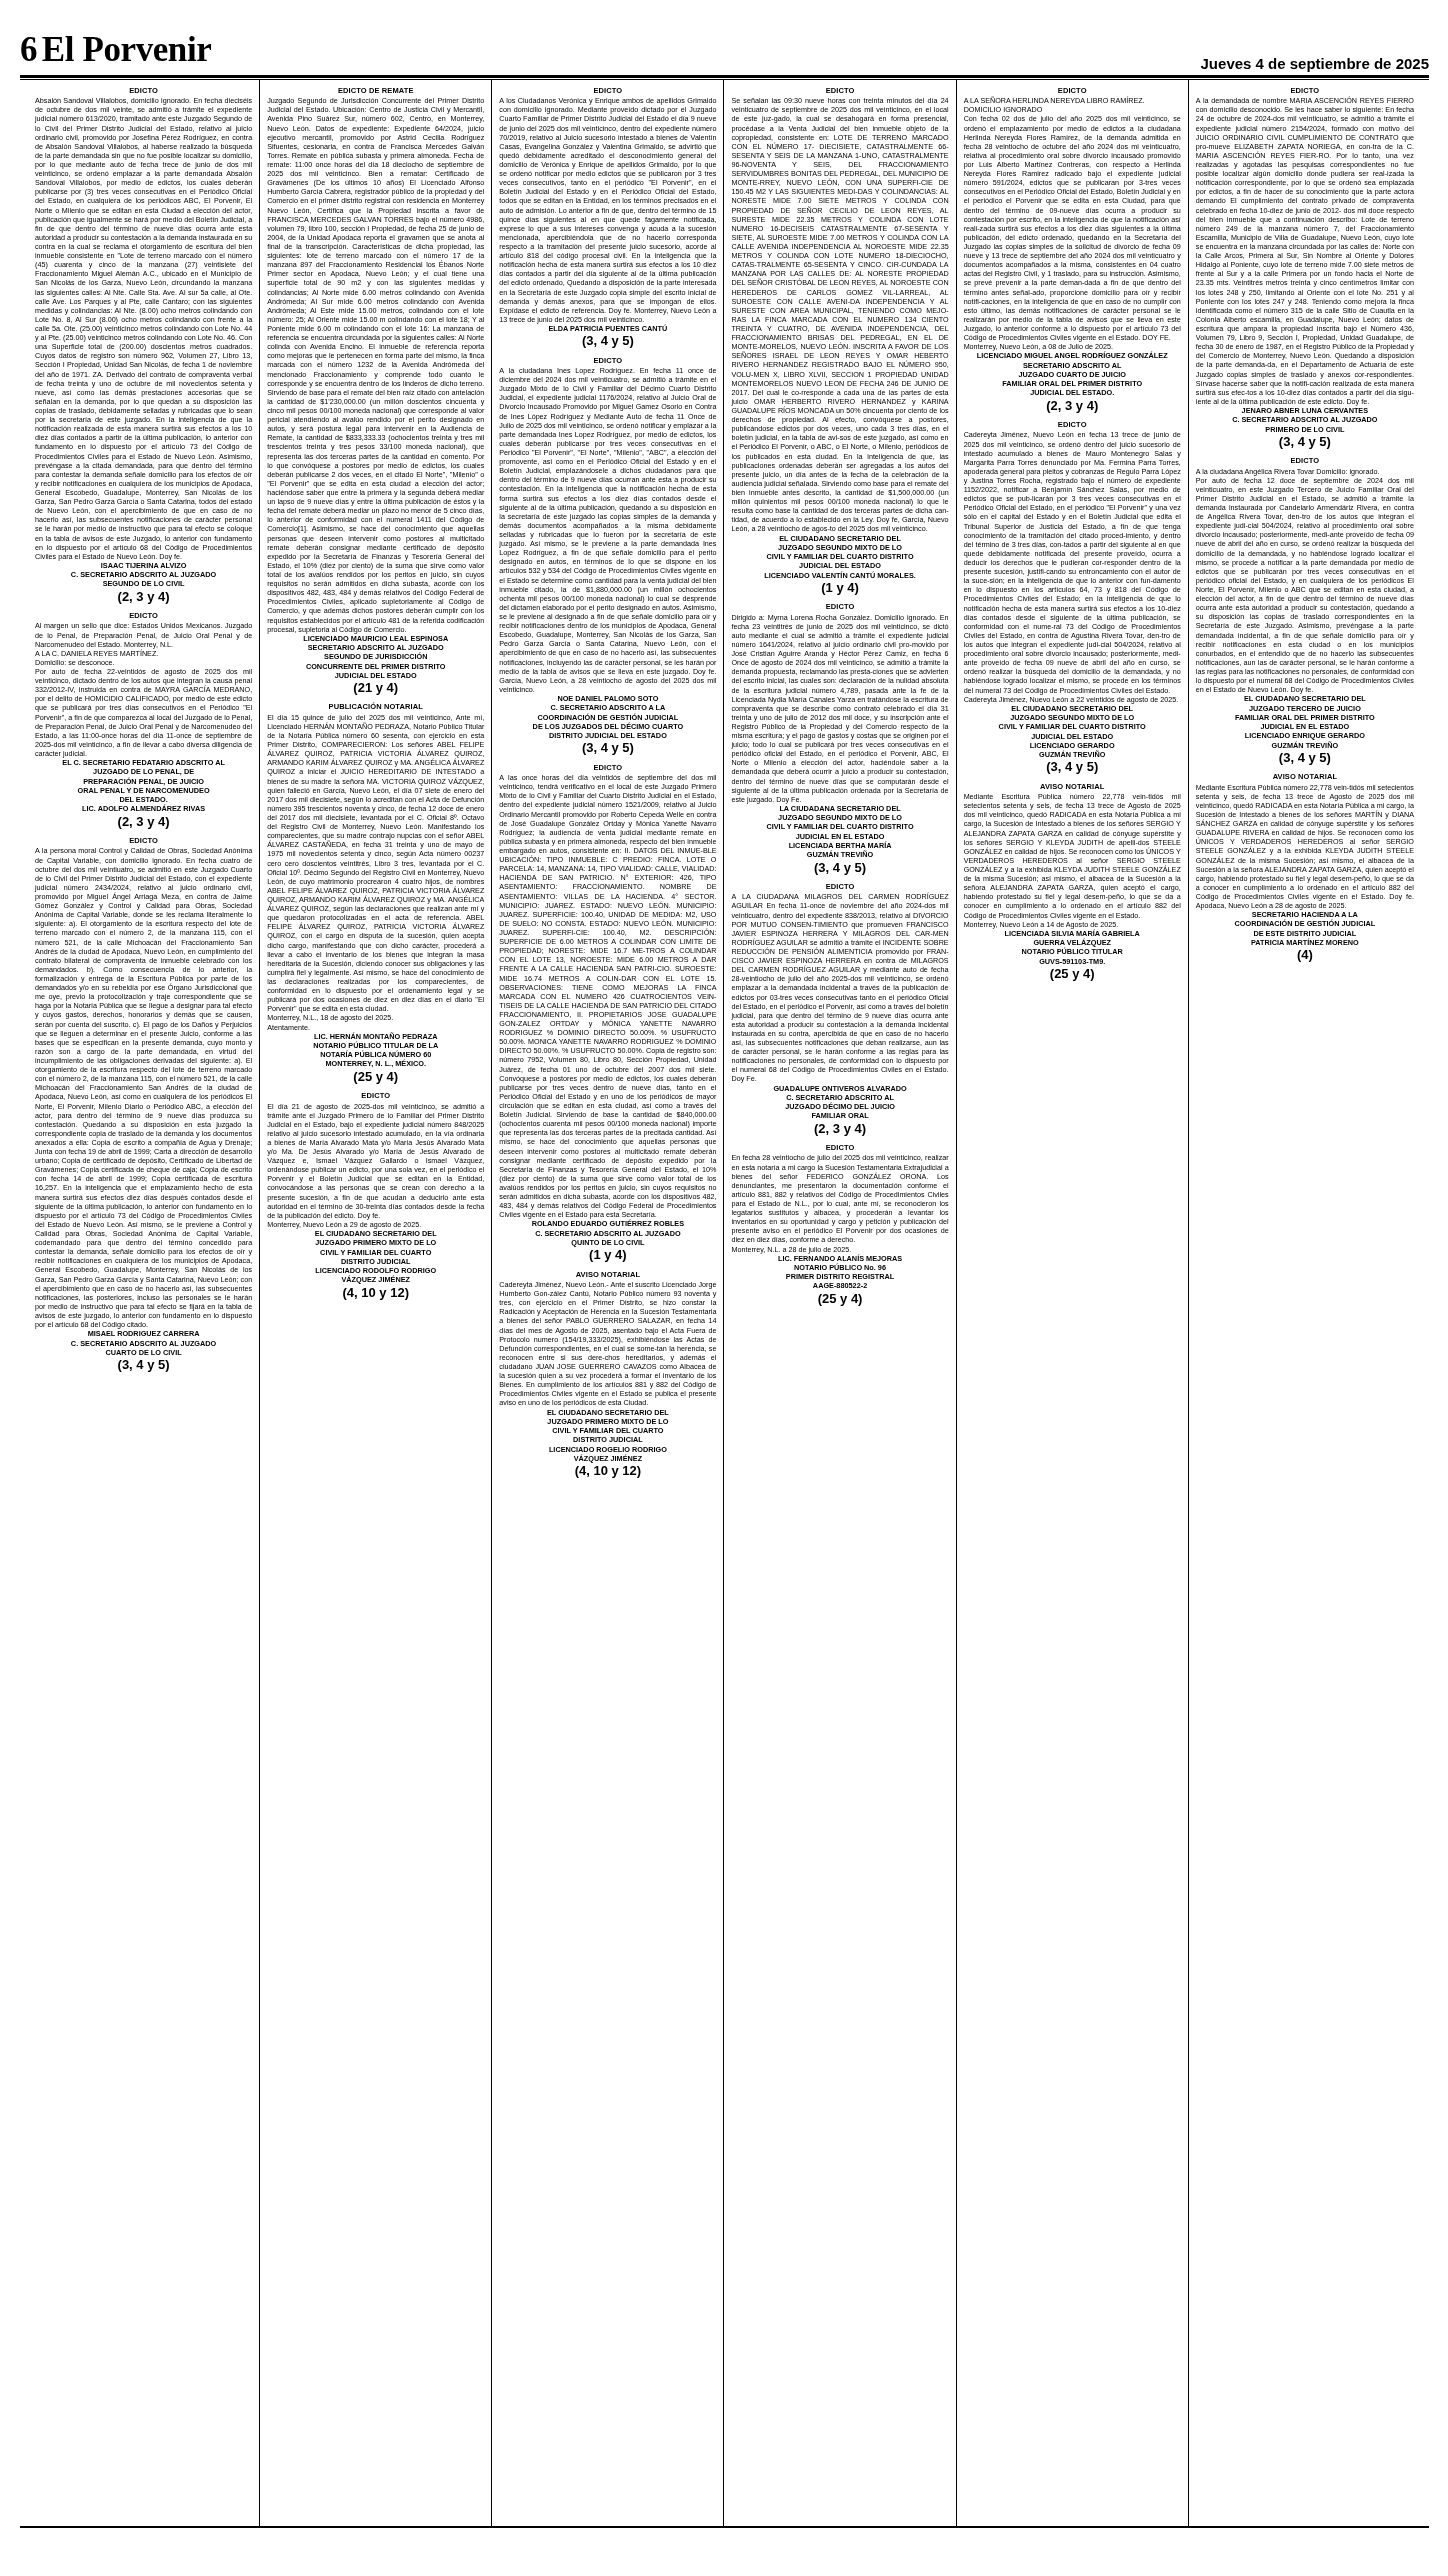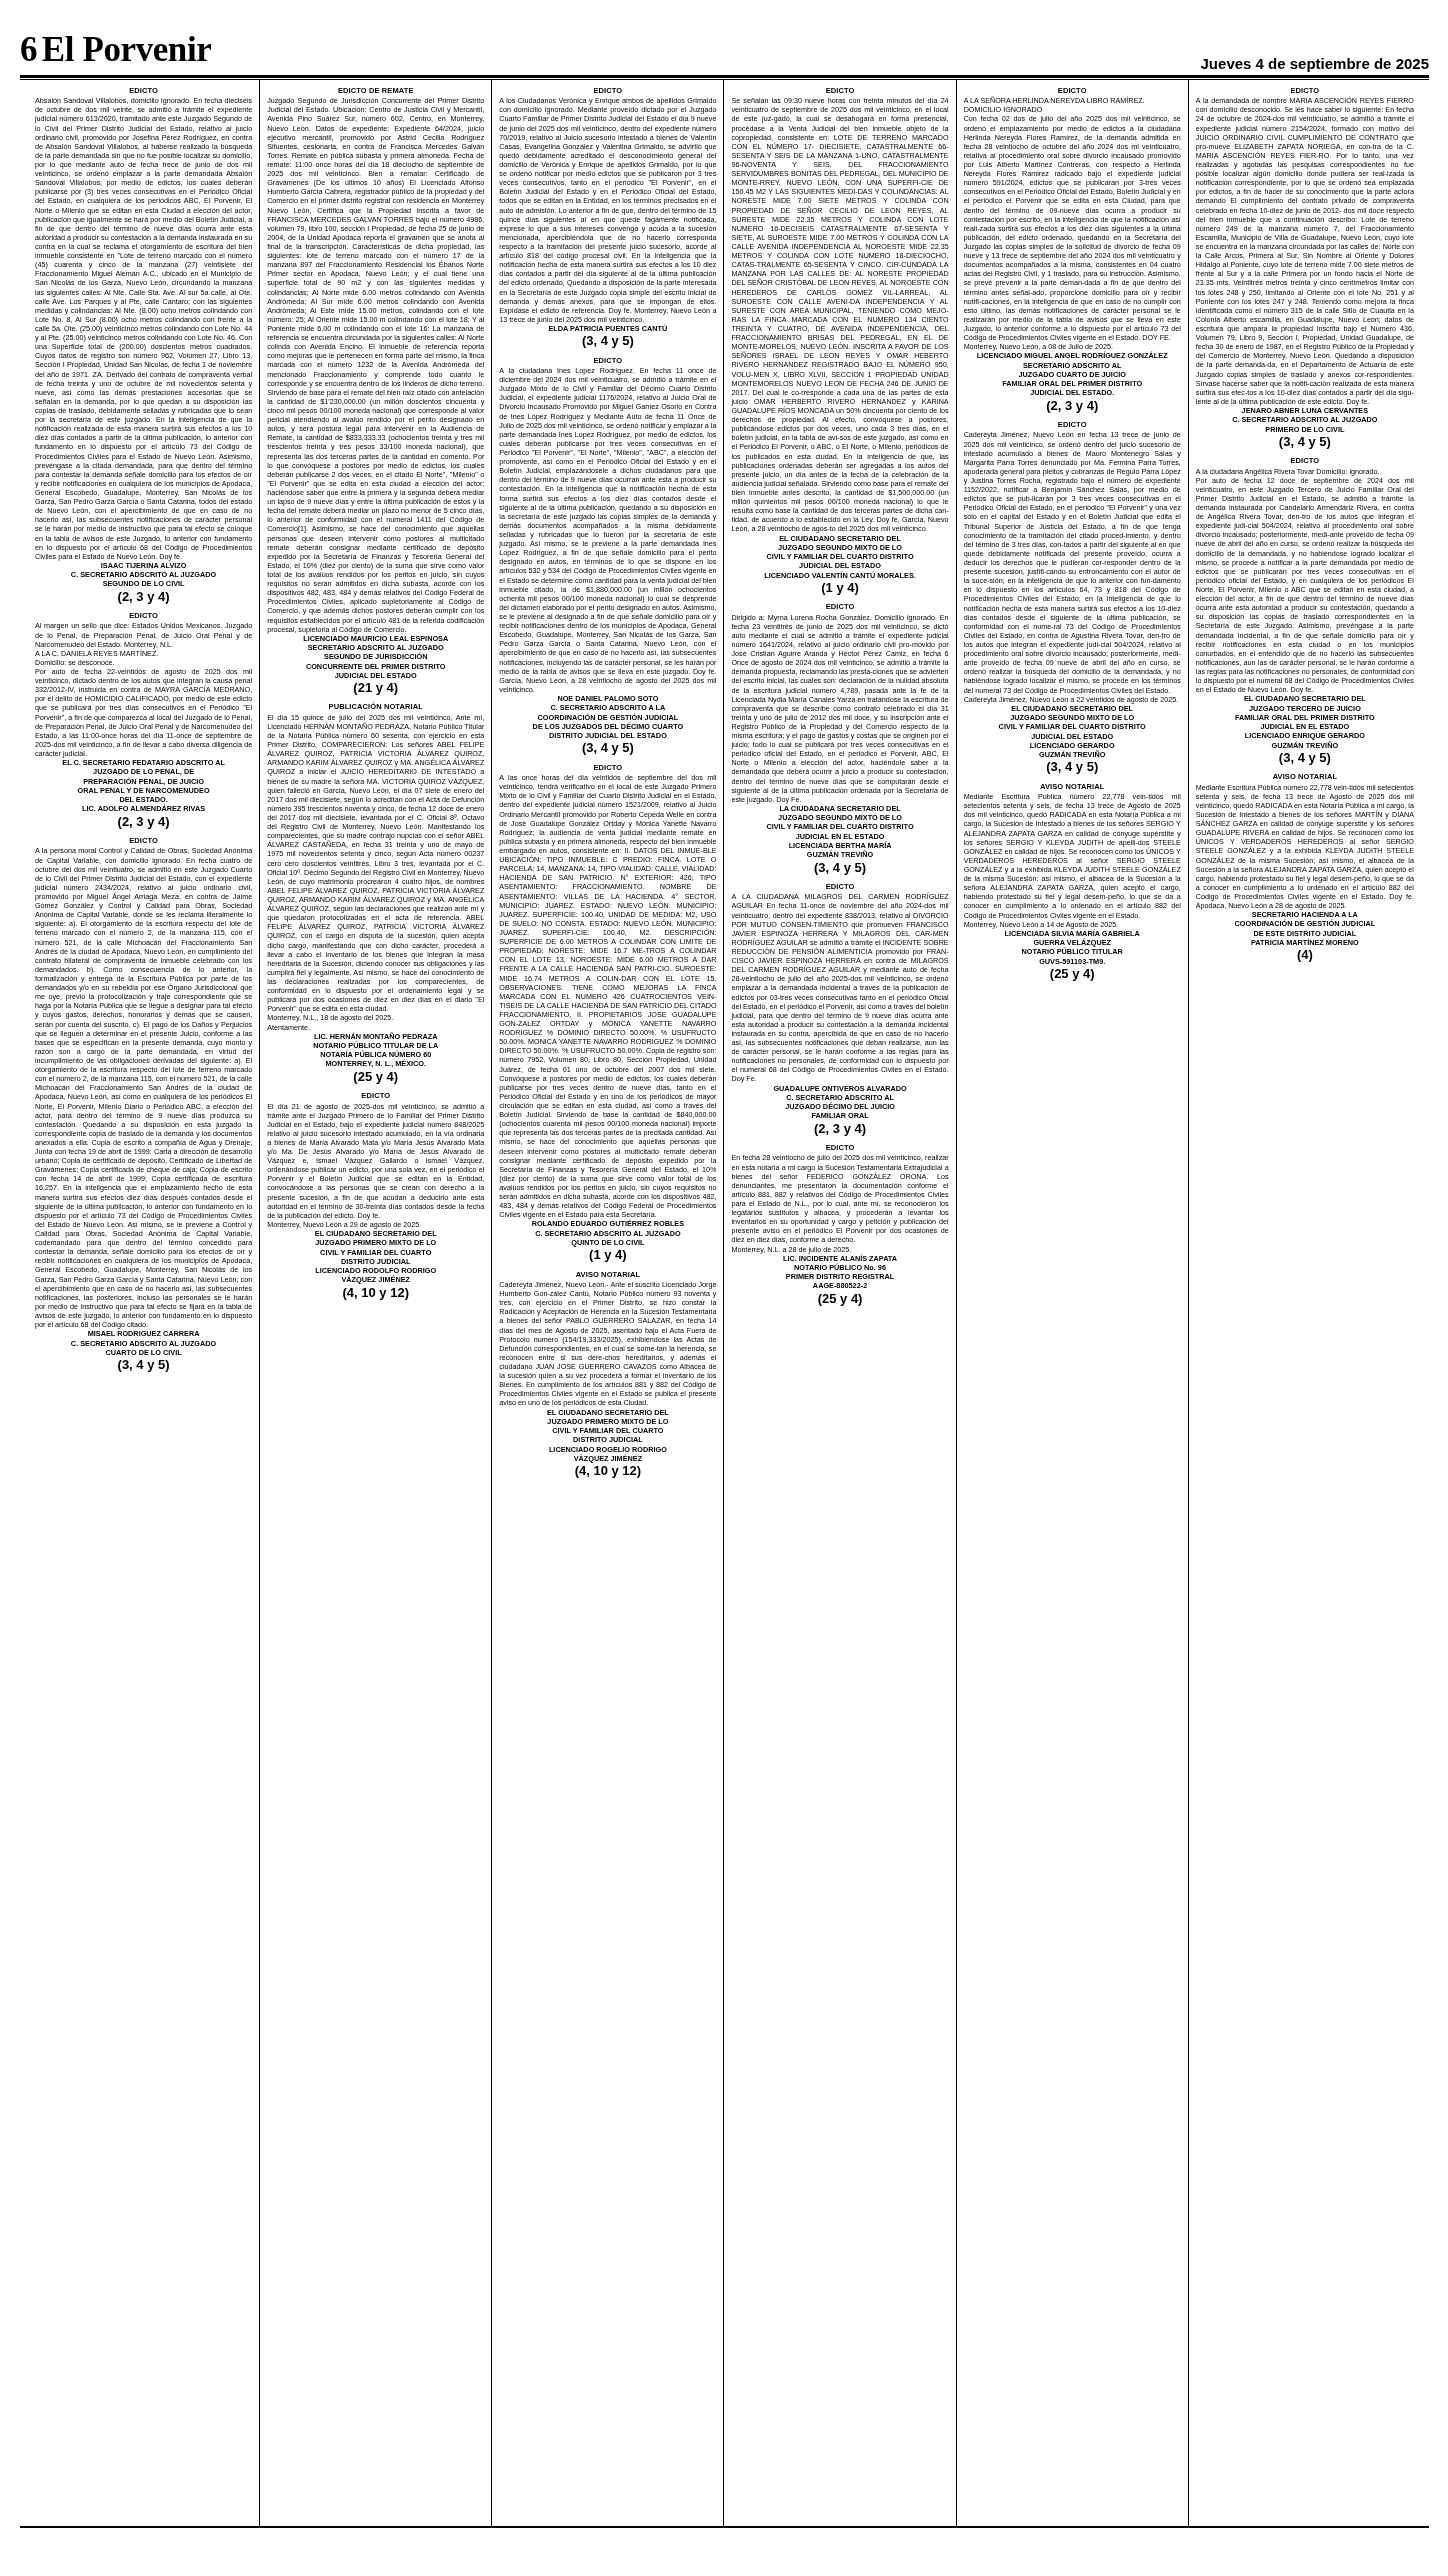--- a/index.html
+++ b/index.html
@@ -250,21 +250,21 @@
         <div class="notice-sign">GUADALUPE ONTIVEROS ALVARADO</div>
         <div class="notice-sign">C. SECRETARIO ADSCRITO AL</div>
         <div class="notice-sign">JUZGADO DÉCIMO DEL JUICIO</div>
         <div class="notice-sign">FAMILIAR ORAL</div>
         <div class="notice-dates">(2, 3 y 4)</div>
       </div>
       <div class="notice">
         <div class="notice-head">EDICTO</div>
         <p class="notice-body">En fecha 28 veintiocho de julio del 2025 dos mil veinticinco, realizar en esta notaría a mi cargo la Sucesión Testamentaria Extrajudicial a bienes del señor FEDERICO GONZÁLEZ ORONA. Los denunciantes, me presentaron la documentación conforme el artículo 881, 882 y relativos del Código de Procedimientos Civiles para el Estado de N.L., por lo cual, ante mí, se reconocieron los legatarios sustitutos y albacea, y procederán a levantar los inventarios en su oportunidad y cargo y petición y publicación del presente aviso en el periódico El Porvenir por dos ocasiones de diez en diez días, conforme a derecho.</p>
         <p class="notice-body">Monterrey, N.L. a 28 de julio de 2025.</p>
-        <div class="notice-sign">LIC. INCIDENTE ALANÍS ZAPATA</div>
+        <div class="notice-sign">LIC. FERNANDO ALANÍS MEJORAS</div>
         <div class="notice-sign">NOTARIO PÚBLICO No. 96</div>
         <div class="notice-sign">PRIMER DISTRITO REGISTRAL</div>
         <div class="notice-sign">AAGE-880522-2</div>
         <div class="notice-dates">(25 y 4)</div>
       </div>
     </div>
     <div class="col">
       <div class="notice">
         <div class="notice-head">EDICTO</div>
         <p class="notice-body">A LA SEÑORA HERLINDA NEREYDA LIBRO RAMÍREZ.</p>

